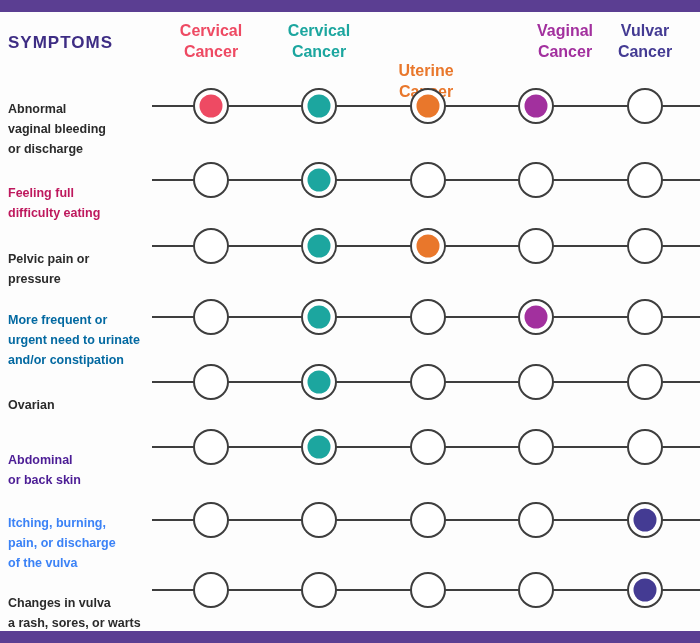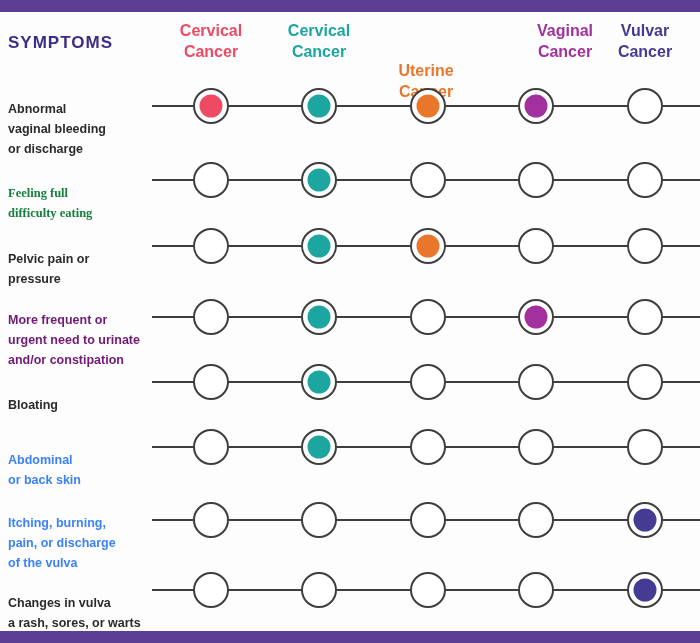--- a/index.html
+++ b/index.html
@@ -86,21 +86,21 @@
         <div class="cell" style="left: 410px;">
           <div class="dot" style="background: rgb(233, 119, 43);"></div>
         </div>
         <div class="cell" style="left: 518px;">
           <div class="dot" style="background: rgb(162, 48, 158);"></div>
         </div>
         <div class="cell" style="left: 627px;"></div>
       </div>
       <div class="row" style="top: 162px;">
         <div class="row-line" style="background: rgb(62, 62, 62);"></div>
-        <div class="row-label" style="color: #15803d; font-family: Liberation Serif, serif;">
+        <div class="row-label" style="color: #be185d;">
           <div>Feeling full</div>
           <div>difficulty eating</div>
         </div>
         <div class="cell" style="left: 193px;"></div>
         <div class="cell" style="left: 301px;">
           <div class="dot" style="background: rgb(28, 166, 159);"></div>
         </div>
         <div class="cell" style="left: 410px;"></div>
         <div class="cell" style="left: 518px;"></div>
         <div class="cell" style="left: 627px;"></div>
@@ -116,51 +116,51 @@
           <div class="dot" style="background: rgb(28, 166, 159);"></div>
         </div>
         <div class="cell" style="left: 410px;">
           <div class="dot" style="background: rgb(233, 119, 43);"></div>
         </div>
         <div class="cell" style="left: 518px;"></div>
         <div class="cell" style="left: 627px;"></div>
       </div>
       <div class="row" style="top: 299px;">
         <div class="row-line" style="background: rgb(62, 62, 62);"></div>
-        <div class="row-label" style="color: #701a75;">
+        <div class="row-label" style="color: #0369a1;">
           <div>More frequent or</div>
           <div>urgent need to urinate</div>
           <div>and/or constipation</div>
         </div>
         <div class="cell" style="left: 193px;"></div>
         <div class="cell" style="left: 301px;">
           <div class="dot" style="background: rgb(28, 166, 159);"></div>
         </div>
         <div class="cell" style="left: 410px;"></div>
         <div class="cell" style="left: 518px;">
           <div class="dot" style="background: rgb(162, 48, 158);"></div>
         </div>
         <div class="cell" style="left: 627px;"></div>
       </div>
       <div class="row" style="top: 364px;">
         <div class="row-line" style="background: rgb(62, 62, 62);"></div>
         <div class="row-label" style="color: rgb(43, 43, 43);">
-          <div>Bloating</div>
+          <div>Ovarian</div>
         </div>
         <div class="cell" style="left: 193px;"></div>
         <div class="cell" style="left: 301px;">
           <div class="dot" style="background: rgb(28, 166, 159);"></div>
         </div>
         <div class="cell" style="left: 410px;"></div>
         <div class="cell" style="left: 518px;"></div>
         <div class="cell" style="left: 627px;"></div>
       </div>
       <div class="row" style="top: 429px;">
         <div class="row-line" style="background: rgb(62, 62, 62);"></div>
-        <div class="row-label" style="color: #3b82f6;">
+        <div class="row-label" style="color: #4c1d95;">
           <div>Abdominal</div>
           <div>or back skin</div>
         </div>
         <div class="cell" style="left: 193px;"></div>
         <div class="cell" style="left: 301px;">
           <div class="dot" style="background: rgb(28, 166, 159);"></div>
         </div>
         <div class="cell" style="left: 410px;"></div>
         <div class="cell" style="left: 518px;"></div>
         <div class="cell" style="left: 627px;"></div>

